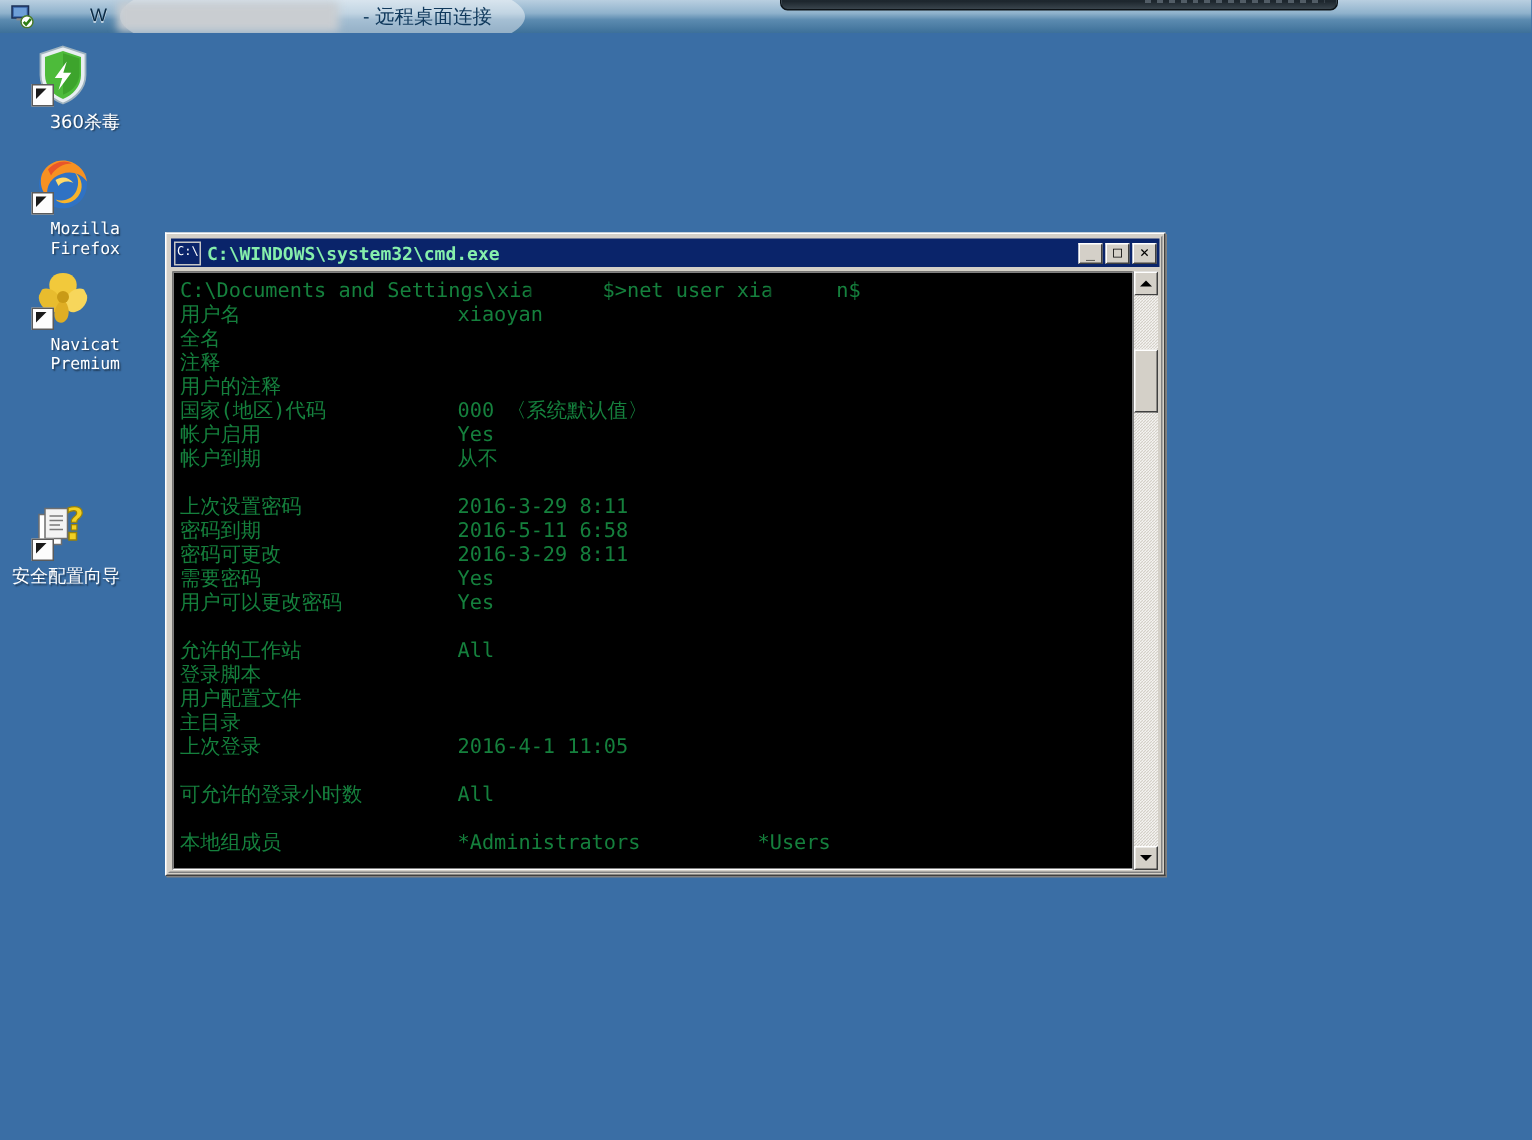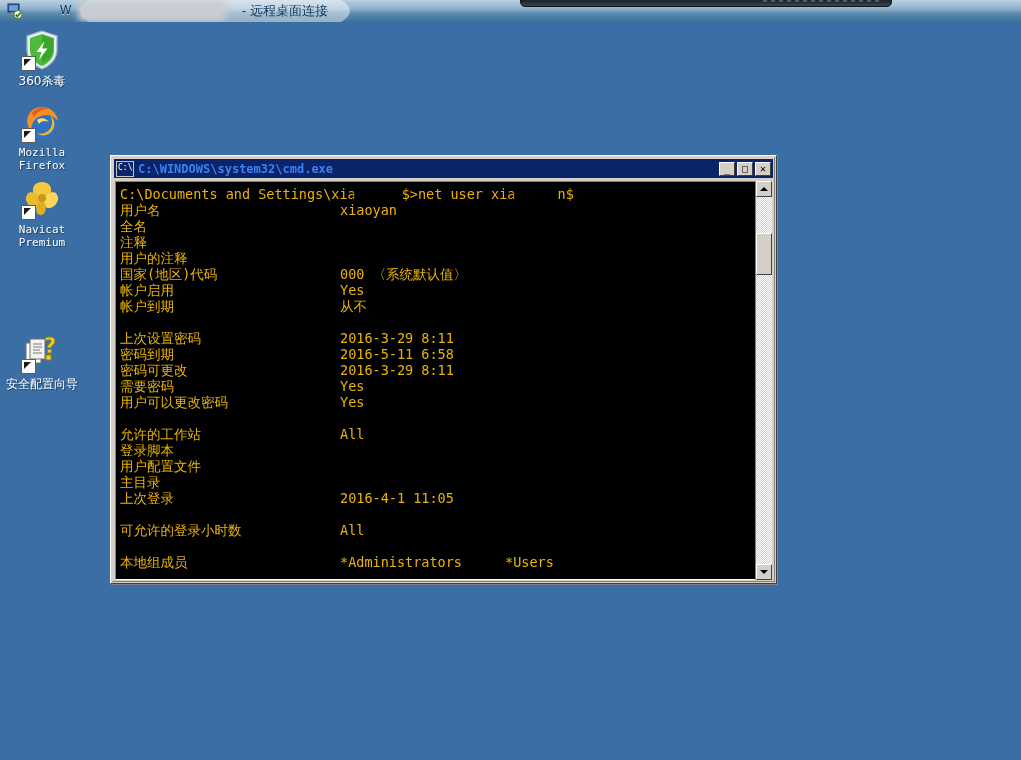--- a/index.html
+++ b/index.html
@@ -124,20 +124,21 @@
     border-bottom: 7px solid transparent;
   }
   .desk-icon .label {
     font-family: "DejaVu Sans Mono", monospace;
     font-size: 11px;
     line-height: 13px;
     color: #ffffff;
     letter-spacing: 0px;
     text-shadow: 1px 1px 1px rgba(0,0,0,0.45);
     word-break: break-word;
+    text-align: right;
   }
   .desk-icon .label.cjk {
     font-family: "DejaVu Sans", sans-serif;
     font-size: 12px;
     line-height: 14px;
   }
 
   
   #cmd-window {
     position: absolute;
@@ -185,21 +186,21 @@
     font-family: "DejaVu Sans Mono", monospace;
     font-size: 8px;
     color: #ffffff;
     line-height: 12px;
   }
   #cmd-title-text {
     flex: 1 1 auto;
     font-family: "DejaVu Sans Mono", monospace;
     font-size: 12px;
     font-weight: bold;
-    color: #3b82f6;
+    color: #86efac;
     white-space: nowrap;
     overflow: hidden;
   }
   .titlebtn {
     width: 16px;
     height: 14px;
     background: #d4d0c8;
     border: 1px solid #ffffff;
     border-right-color: #404040;
     border-bottom-color: #404040;
@@ -238,33 +239,32 @@
   #cmd-text {
     position: absolute;
     left: 4px;
     top: 4px;
     width: 635px;
     height: 391px;
     overflow: hidden;
     font-family: "DejaVu Sans Mono", monospace;
     font-size: 13.5px;
     line-height: 16px;
-    color: #eab308;
+    color: #15803d;
     white-space: pre;
   }
   #cmd-text .row {
     height: 16px;
     white-space: pre;
     position: relative;
   }
   #cmd-text .val {
     position: absolute;
     left: 185px;
     top: 0;
-    margin-left: 35px;
   }
   #cmd-text .val2 {
     position: absolute;
     left: 385px;
     top: 0;
   }
   .redact {
     display: inline-block;
     background: #000;
     height: 14px;

